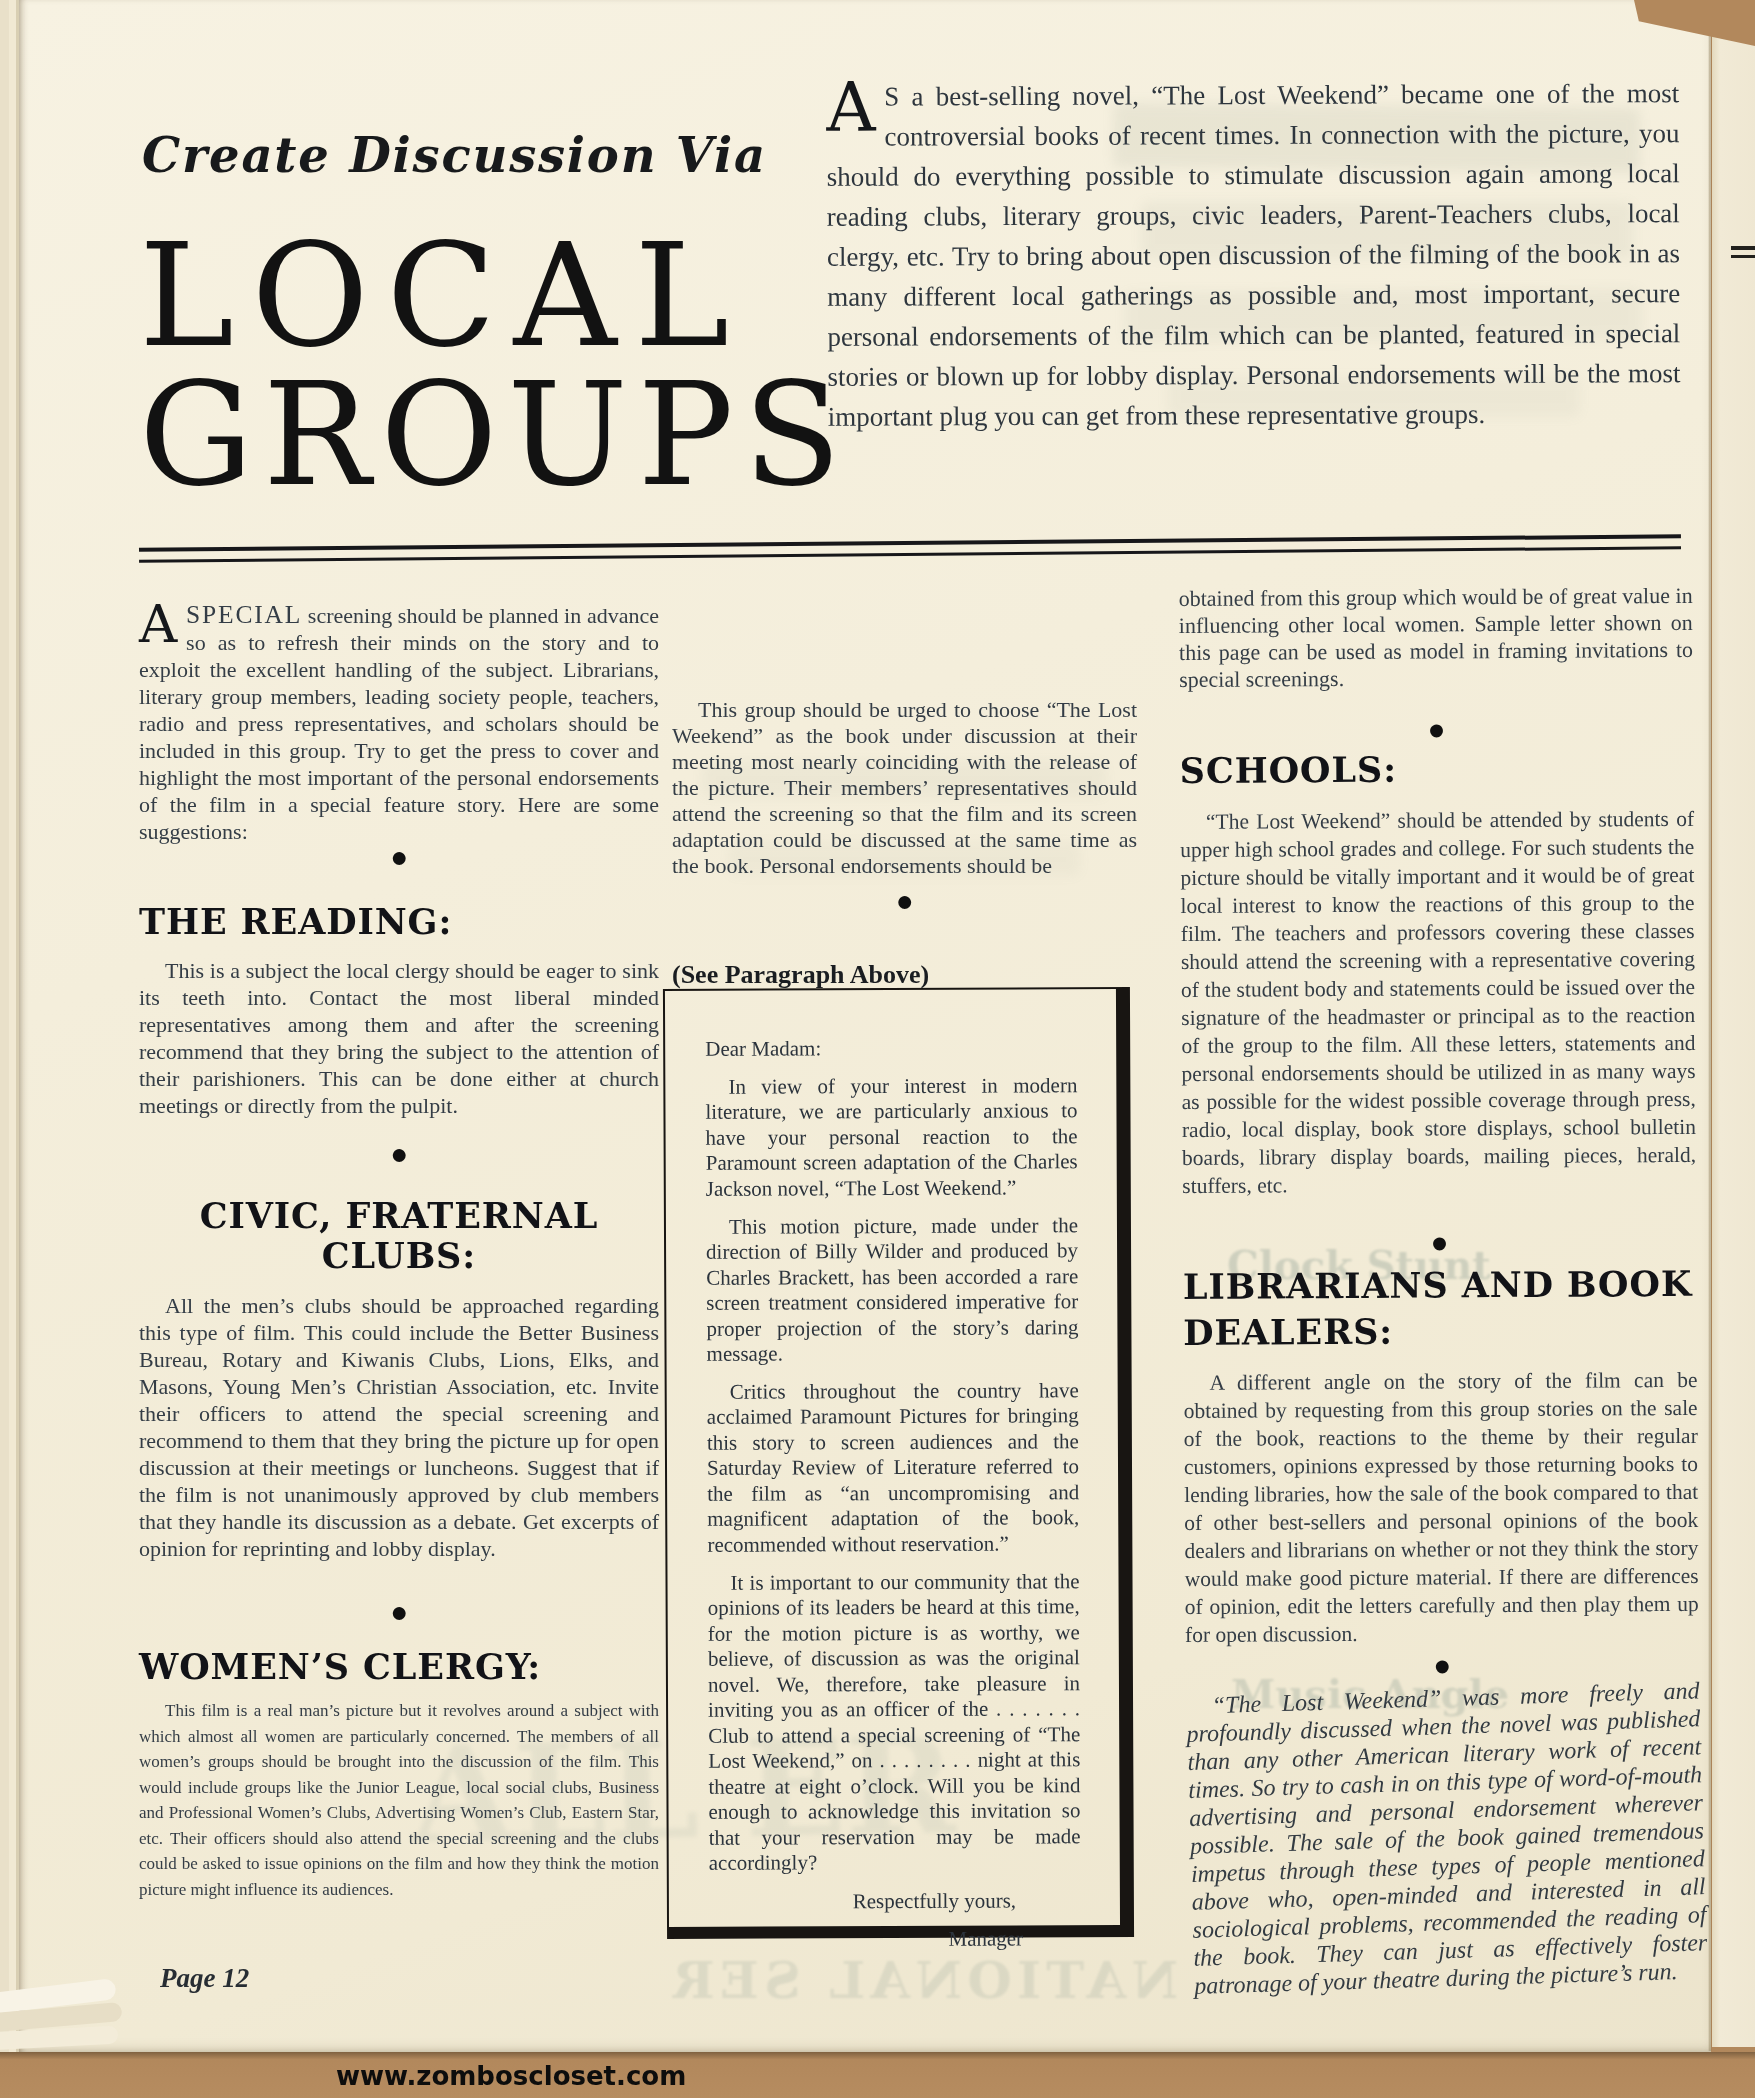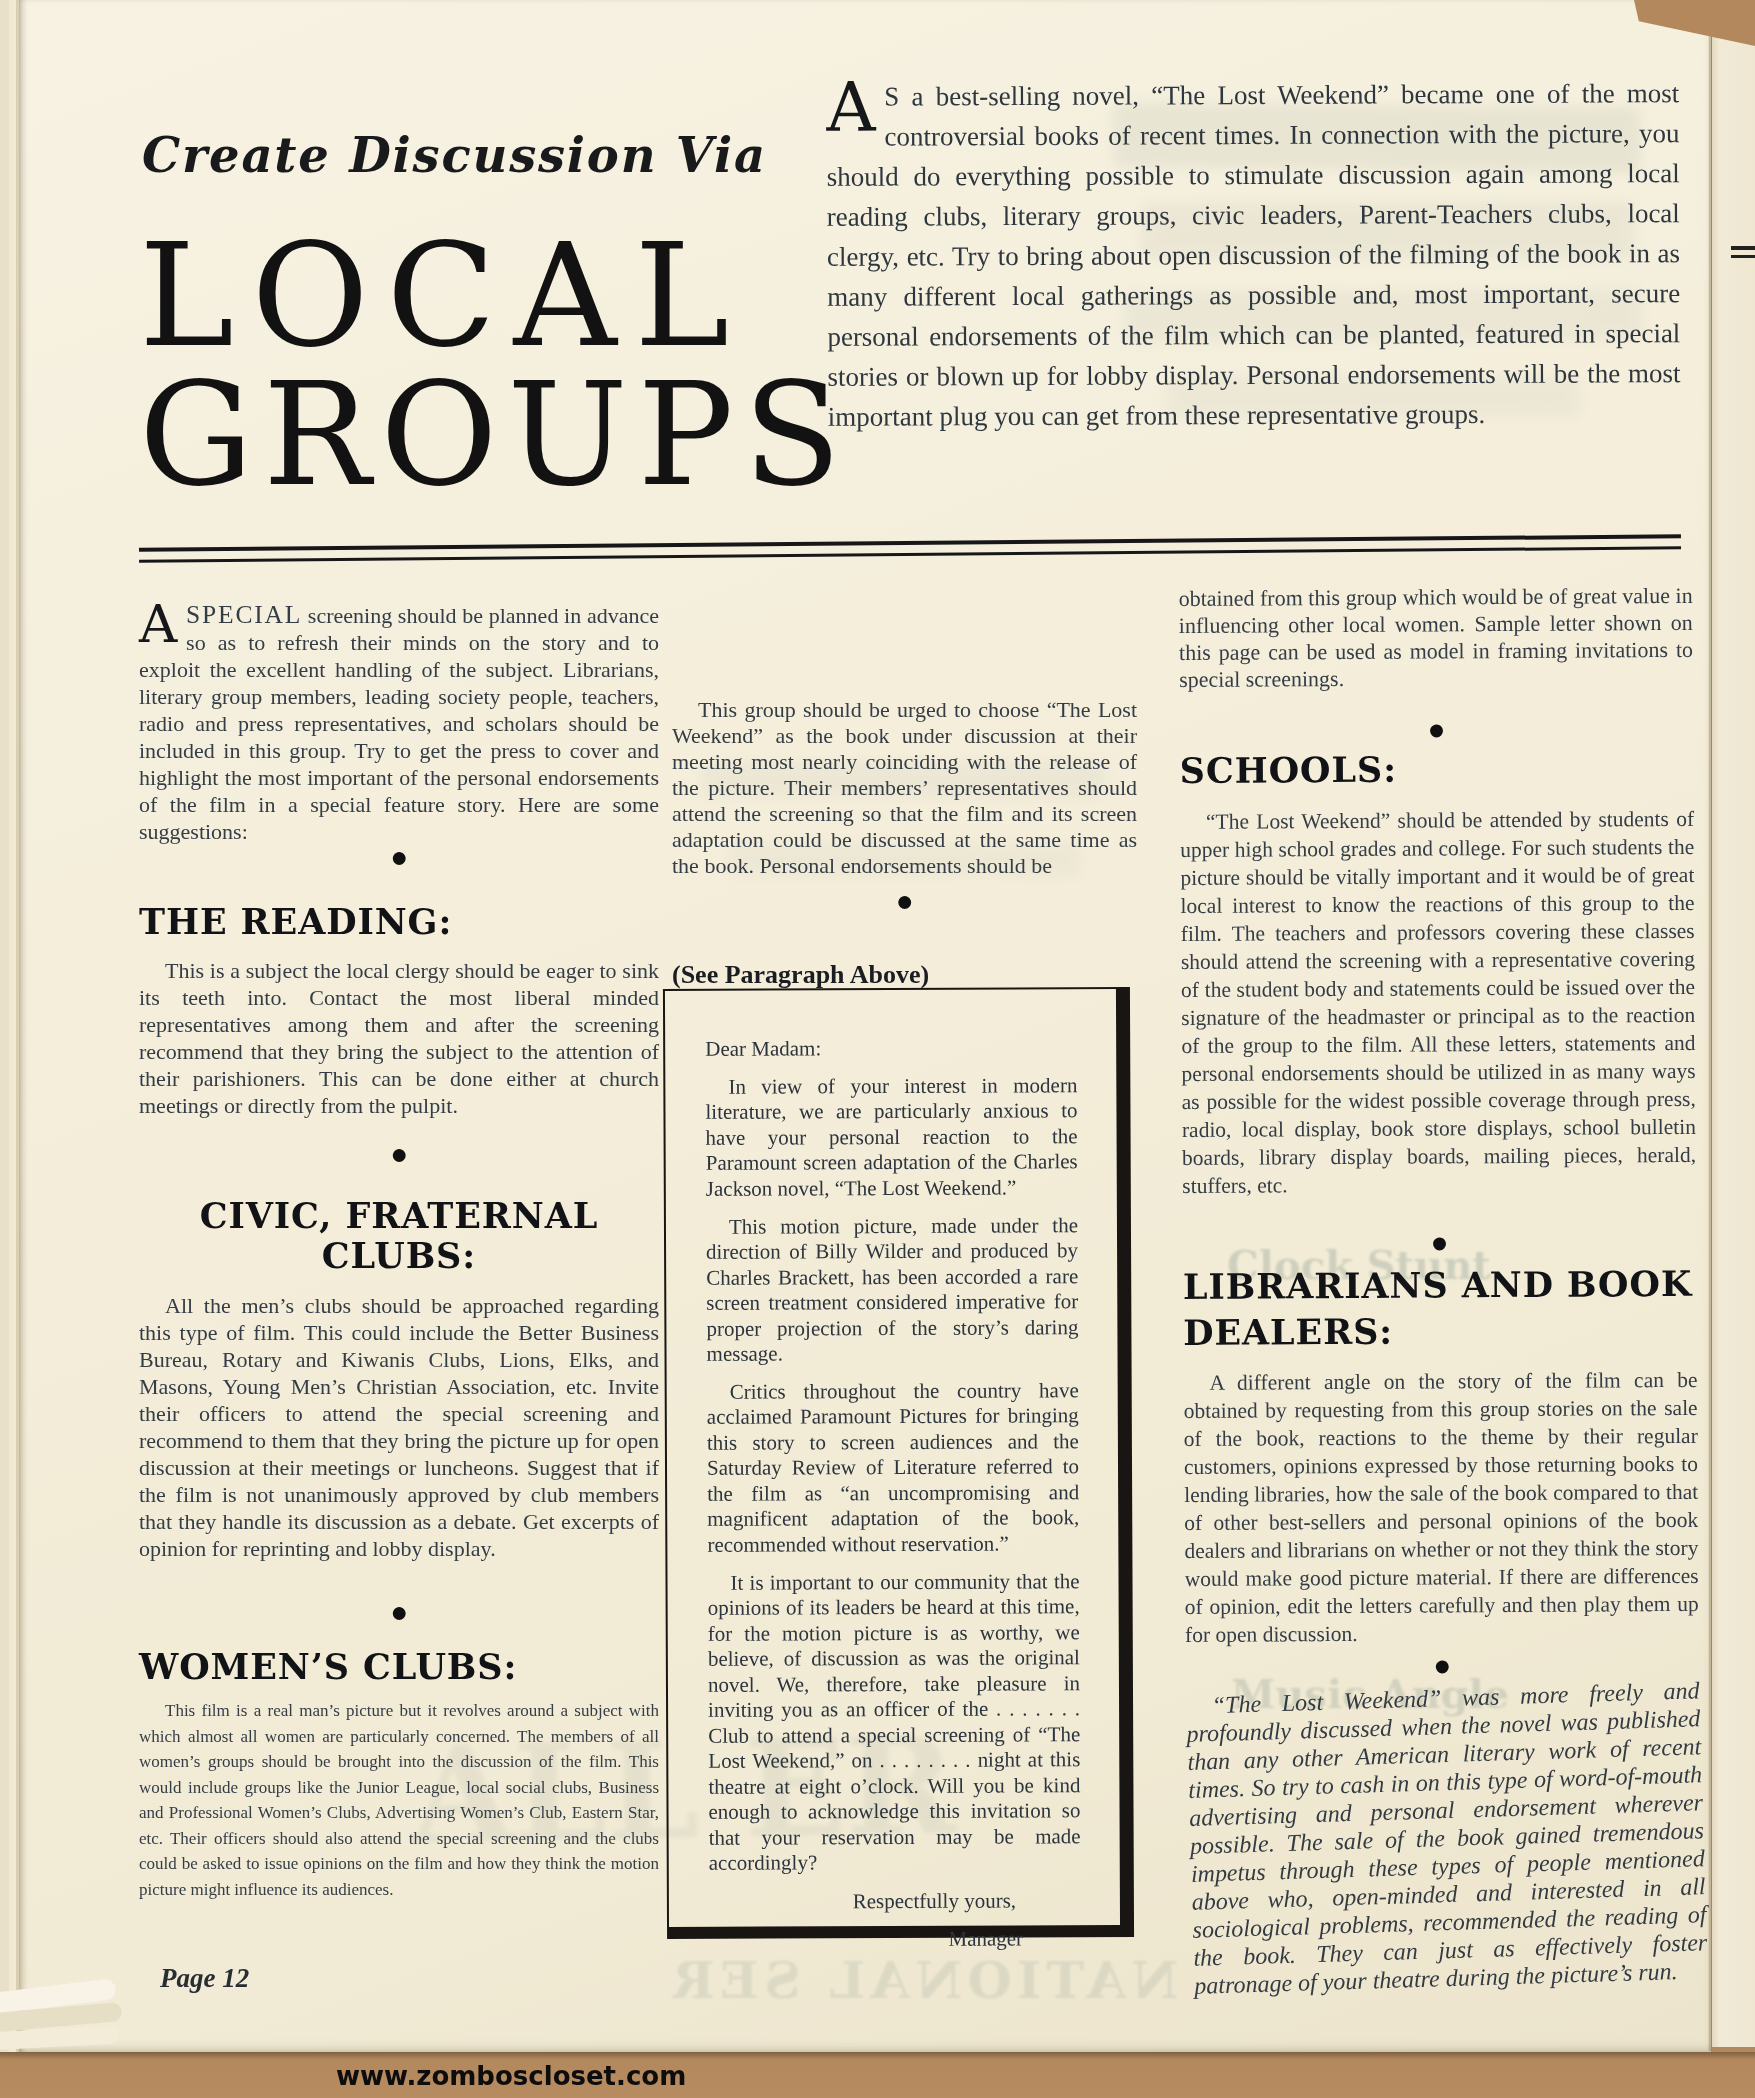--- a/index.html
+++ b/index.html
@@ -177,21 +177,21 @@
     <div id="lc-lead" class="body">
       <span class="dropcap2">A</span><span class="leadword">SPECIAL</span><span> screening should be planned in advance so as to refresh their minds on the story and to exploit the excellent handling of the subject.  Librarians, literary group members, leading society people, teachers, radio and press representatives, and scholars should be included in this group.  Try to get the press to cover and highlight the most important of the personal endorsements of the film in a special feature story.  Here are some suggestions:</span>
     </div>
     <div id="lc-b1" class="bullet">●</div>
     <div id="lc-h1" class="heading">THE READING:</div>
     <div id="lc-p1" class="body indent">This is a subject the local clergy should be eager to sink its teeth into.  Contact the most liberal minded representatives among them and after the screening recommend that they bring the subject to the attention of their parishioners.  This can be done either at church meetings or directly from the pulpit.</div>
     <div id="lc-b2" class="bullet">●</div>
     <div id="lc-h2" class="heading">CIVIC, FRATERNAL CLUBS:</div>
     <div id="lc-p2" class="body indent">All the men’s clubs should be approached regarding this type of film.  This could include the Better Business Bureau, Rotary and Kiwanis Clubs, Lions, Elks, and Masons, Young Men’s Christian Association, etc.  Invite their officers to attend the special screening and recommend to them that they bring the picture up for open discussion at their meetings or luncheons.  Suggest that if the film is not unanimously approved by club members that they handle its discussion as a debate.  Get excerpts of opinion for reprinting and lobby display.</div>
     <div id="lc-b3" class="bullet">●</div>
-    <div id="lc-h3" class="heading">WOMEN’S CLUBS:</div>
+    <div id="lc-h3" class="heading">WOMEN’S CLERGY:</div>
     <div id="lc-p3" class="body indent">This film is a real man’s picture but it revolves around a subject with which almost all women are particularly concerned.  The members of all women’s groups should be brought into the discussion of the film.  This would include groups like the Junior League, local social clubs, Business and Professional Women’s Clubs, Advertising Women’s Club, Eastern Star, etc.  Their officers should also attend the special screening and the clubs could be asked to issue opinions on the film and how they think the motion picture might influence its audiences.</div>
     <div id="page-num">Page 12</div>
   </div>
 
   <div id="col-mid" class="col">
     <div id="mc-p1" class="body indent">This group should be urged to choose “The Lost Weekend” as the book under discussion at their meeting most nearly coinciding with the release of the picture.  Their members’ representatives should attend the screening so that the film and its screen adaptation could be discussed at the same time as the book.  Personal endorsements should be</div>
     <div id="mc-b1" class="bullet">●</div>
     <div id="letter-sub">(See Paragraph Above)</div>
 
     <div id="letter-box">

